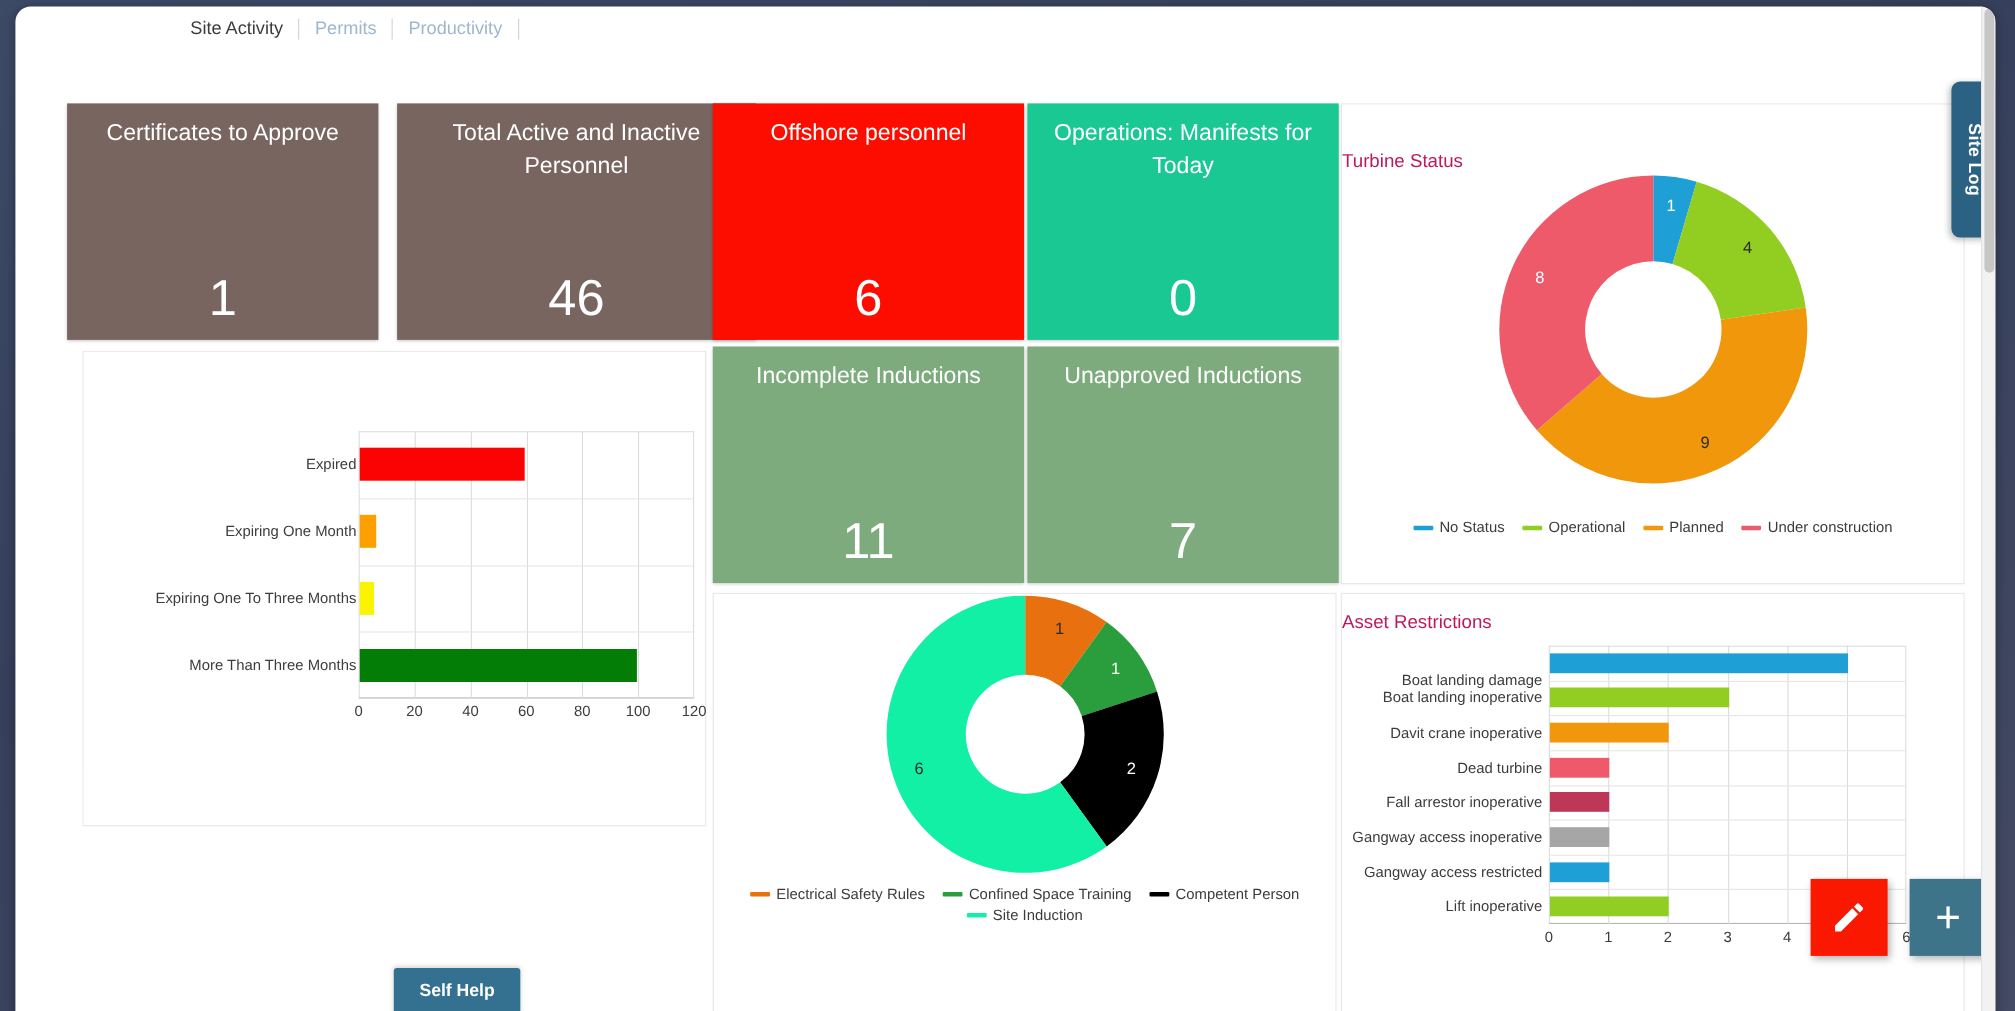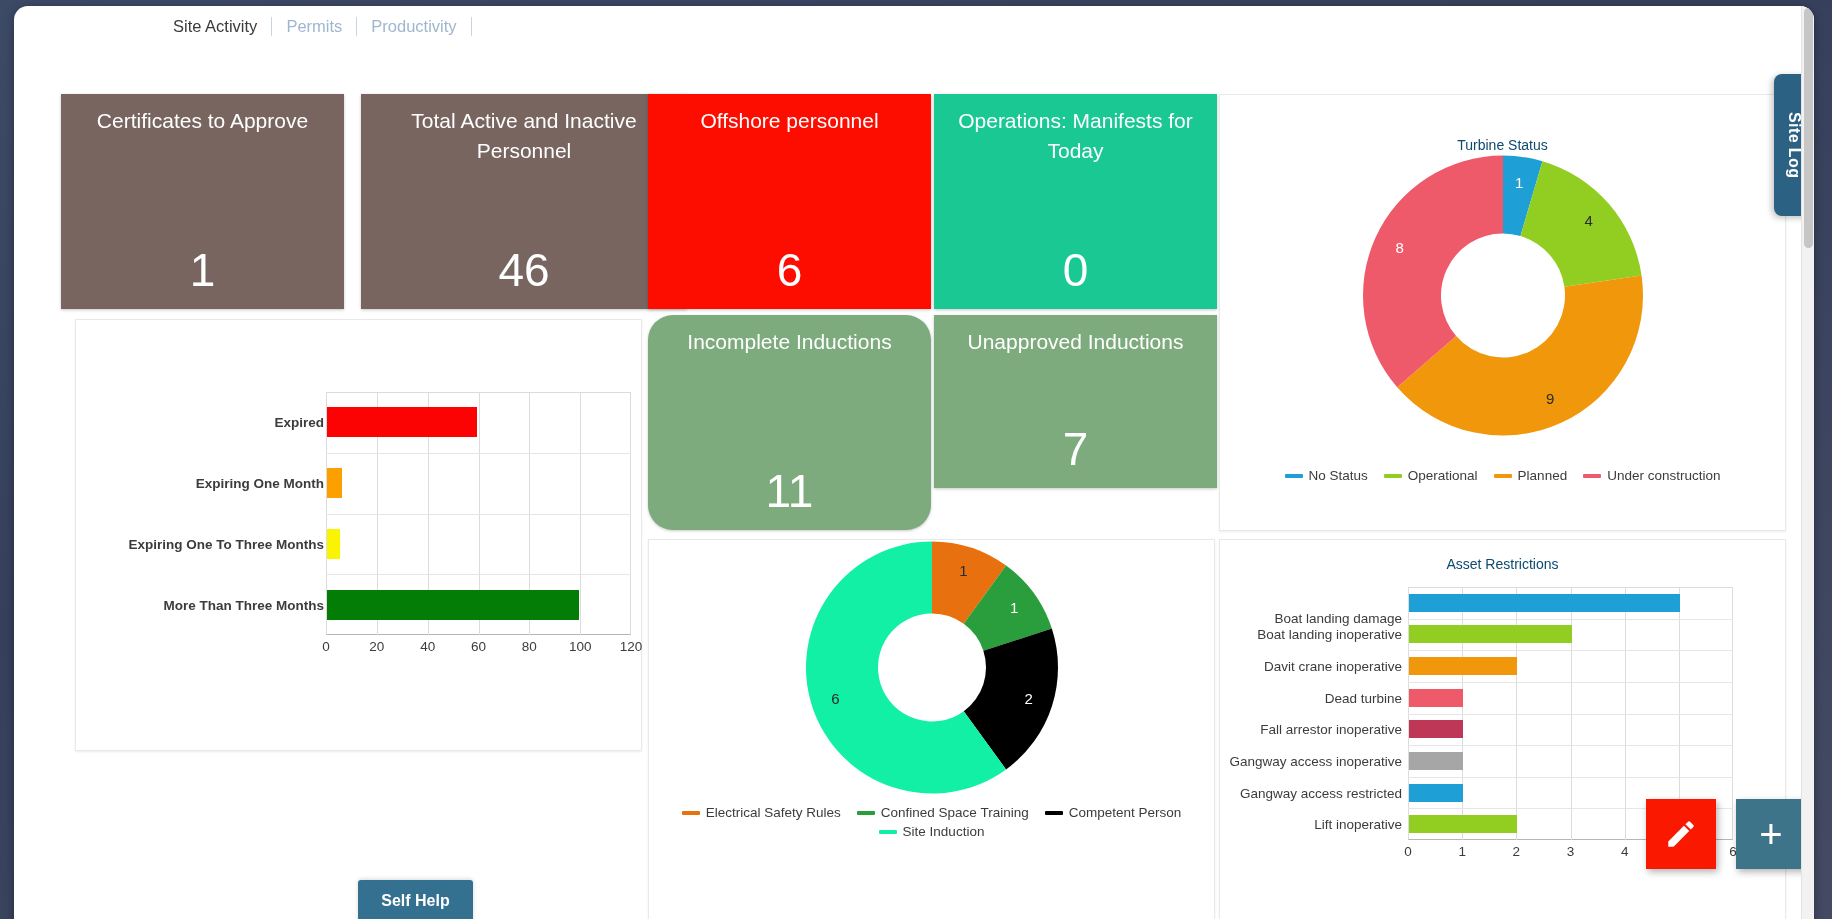--- a/index.html
+++ b/index.html
@@ -88,39 +88,38 @@
   .tile-value {
     font-size: 46px;
     line-height: 50px;
     font-weight: 300;
   }
 
   #tile-certificates { left: 47px;  top: 88px;  width: 283px; height: 215px; background: #786560; }
   #tile-total-personnel { left: 347px; top: 88px; width: 326px; height: 215px; background: #786560; }
   #tile-offshore { left: 634px; top: 88px; width: 283px; height: 215px; background: #fc0d00; }
   #tile-operations { left: 920px; top: 88px; width: 283px; height: 215px; background: #1ac894; }
-  #tile-incomplete { left: 634px; top: 309px; width: 283px; height: 215px; background: #7dab7d; border-radius: 25px; }
-  #tile-unapproved { left: 920px; top: 309px; width: 283px; height: 173px; background: #7dab7d; }
+  #tile-incomplete { left: 634px; top: 309px; width: 283px; height: 215px; background: #7dab7d; }
+  #tile-unapproved { left: 920px; top: 309px; width: 283px; height: 215px; background: #7dab7d; }
 
   
   .card {
     position: absolute;
     background: #fff;
     border: 1px solid #e9e9e9;
     box-shadow: 0 1px 2px rgba(0,0,0,.07);
   }
   #card-cert-expiry   { left: 61px;  top: 313px; width: 567px; height: 432px; }
   #card-turbine       { left: 1205px; top: 88px;  width: 567px; height: 437px; }
   #card-competent     { left: 634px; top: 533px; width: 567px; height: 400px; border-bottom: none; }
   #card-asset         { left: 1205px; top: 533px; width: 567px; height: 400px; border-bottom: none; }
 
   .chart-title {
-    text-align: center;
-    font-size: 14px;
-    color: #0c4a6e;
+    font-size: 17px;
+    color: #be185d;
     padding-top: 12px;
   }
   #card-cert-expiry .chart-title { padding-top: 22px; }
   #card-turbine .chart-title { padding-top: 42px; }
   .hbar-gridline {
     position: absolute;
     top: 0; bottom: 0;
     width: 1px;
     background: #dcdcdc;
   }
@@ -136,21 +135,20 @@
   #cert-plot { position: absolute; left: 250px; top: 72px; width: 305px; height: 265px; }
   #cert-labels { position: absolute; left: 10px; top: 72px; width: 238px; height: 265px; }
   .cert-label {
     position: absolute;
     right: 0;
     text-align: right;
     font-size: 13.5px;
     color: #3c3c3c;
     white-space: nowrap;
     transform: translateY(-50%);
-    font-weight: bold;
   }
 
   
   #asset-plot { position: absolute; left: 188px; top: 47px; width: 325px; height: 275px; }
   #asset-labels { position: absolute; left: 0px; top: 47px; width: 182px; height: 275px; }
   .asset-label {
     position: absolute;
     right: 0;
     text-align: right;
     font-size: 13.5px;

